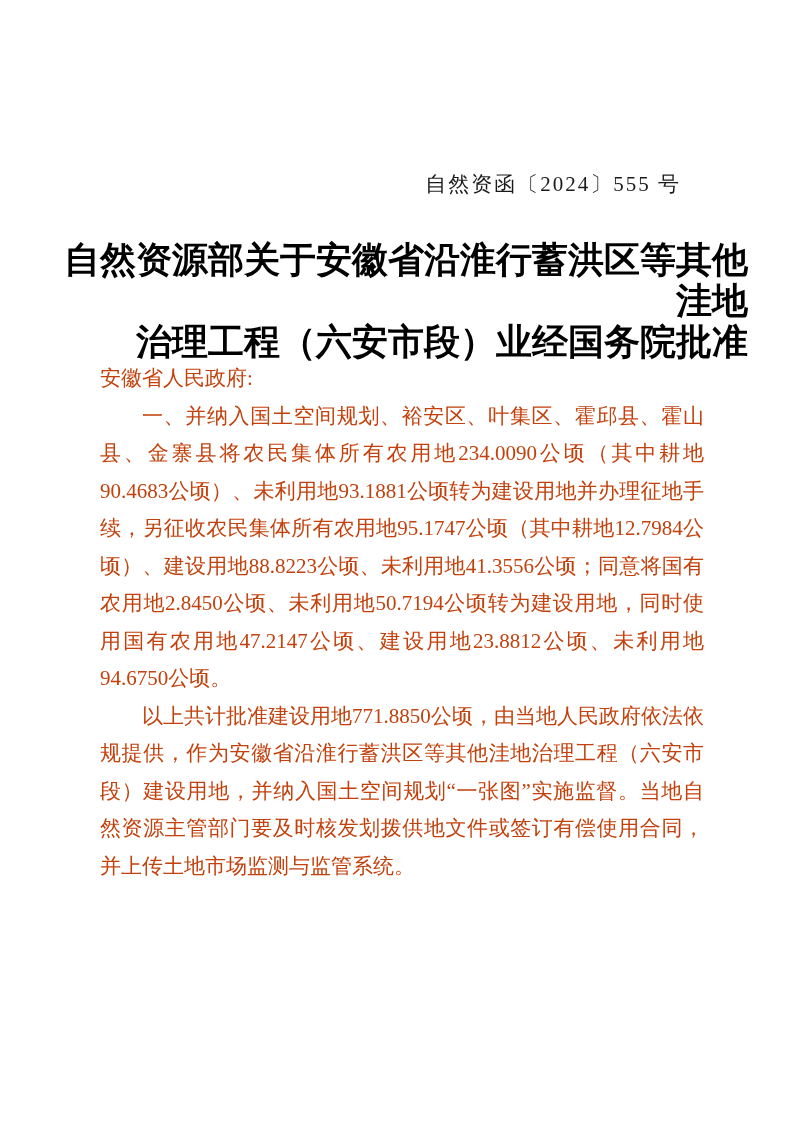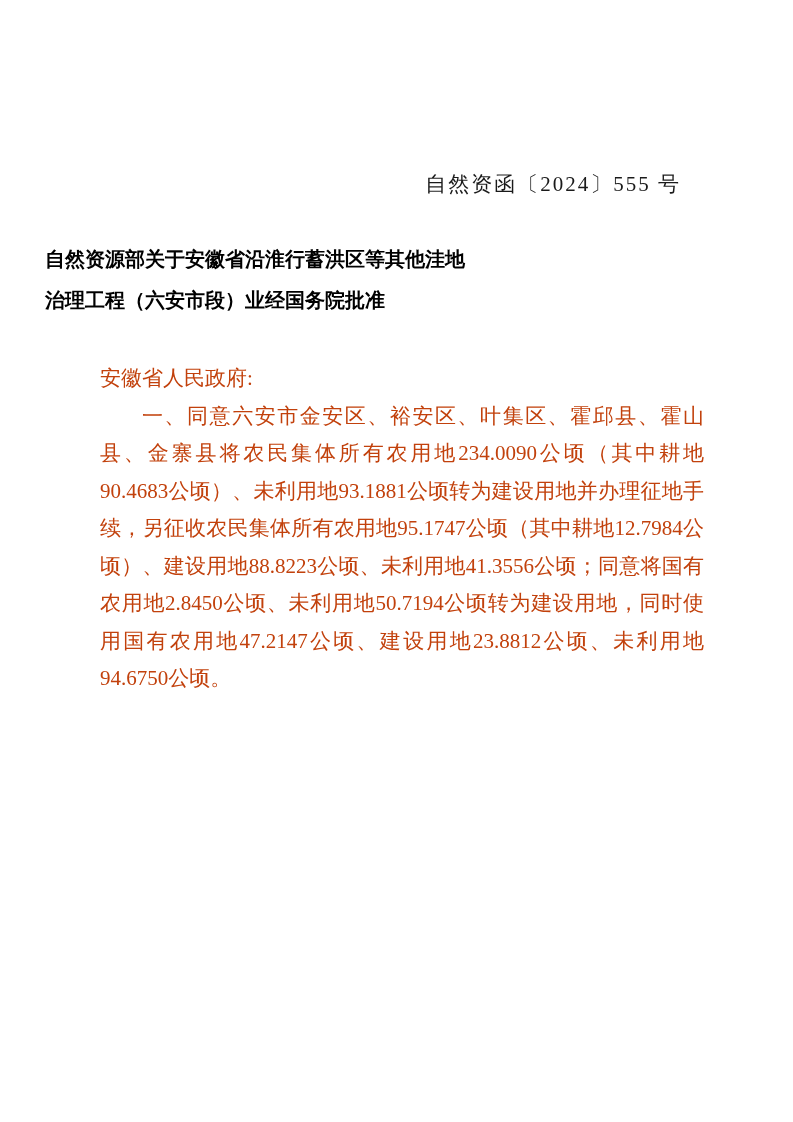--- a/index.html
+++ b/index.html
@@ -24,26 +24,25 @@
     letter-spacing: 2px;
     white-space: nowrap;
     color: #1a1a1a;
   }
   .title {
     position: absolute;
     top: 240px;
     left: 45px;
     right: 45px;
     margin: 0;
-    text-align: left;
-    font-size: 20px;
+    text-align: right;
+    font-size: 36px;
     font-weight: bold;
     line-height: 41px;
     color: #000000;
-    font-family: Liberation Mono, monospace;
   }
   .title-line {
     display: block;
   }
   .body-text {
     position: absolute;
     top: 360px;
     left: 100px;
     width: 604px;
     font-size: 21px;
@@ -68,16 +67,17 @@
 
   <div class="doc-number">自然资函〔2024〕555 号</div>
 
   <h1 class="title">
     <span class="title-line">自然资源部关于安徽省沿淮行蓄洪区等其他洼地</span>
     <span class="title-line">治理工程（六安市段）业经国务院批准</span>
   </h1>
 
   <div class="body-text">
     <p class="salutation">安徽省人民政府:</p>
-    <p>一、同意六安市金安区、裕安区、叶集区、霍邱县、霍山县、金寨县将农民集体所有农用地234.0090公顷（其中耕地90.4683公顷）、未利用地93.1881公顷转为建设用地并办理征地手续，另征收农民集体所有农用地95.1747公顷（其中耕地12.7984公顷）、建设用地88.8223公顷、未利用地41.3556公顷；同意将国有农用地2.8450公顷、未利用地50.7194公顷转为建设用地，同时使用国有农用地47.2147公顷、建设用地23.8812公顷、未利用地94.6750公顷。</p>
+    <p>一、并纳入国土空间规划、裕安区、叶集区、霍邱县、霍山县、金寨县将农民集体所有农用地234.0090公顷（其中耕地90.4683公顷）、未利用地93.1881公顷转为建设用地并办理征地手续，另征收农民集体所有农用地95.1747公顷（其中耕地12.7984公顷）、建设用地88.8223公顷、未利用地41.3556公顷；同意将国有农用地2.8450公顷、未利用地50.7194公顷转为建设用地，同时使用国有农用地47.2147公顷、建设用地23.8812公顷、未利用地94.6750公顷。</p>
+    <p>以上共计批准建设用地771.8850公顷，由当地人民政府依法依规提供，作为安徽省沿淮行蓄洪区等其他洼地治理工程（六安市段）建设用地，并纳入国土空间规划“一张图”实施监督。当地自然资源主管部门要及时核发划拨供地文件或签订有偿使用合同，并上传土地市场监测与监管系统。</p>
   </div>
 
 </div>
 
 </body></html>

